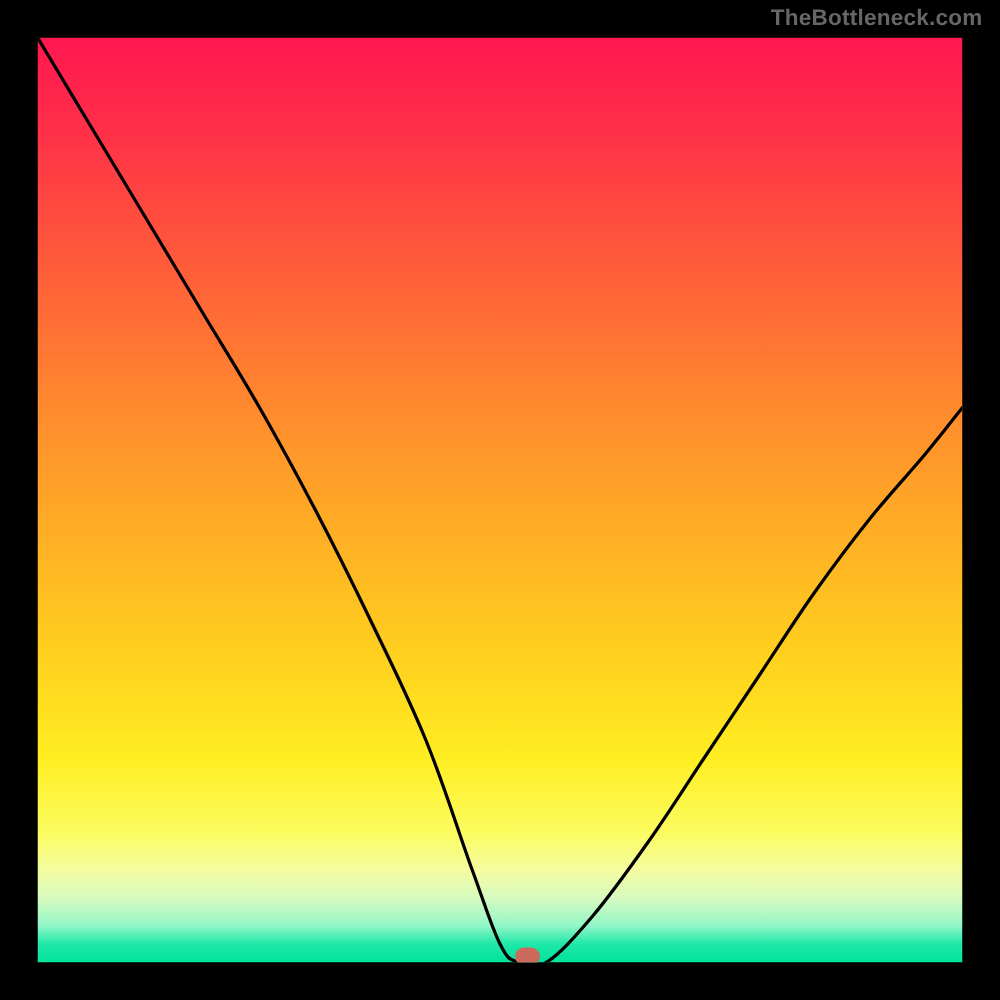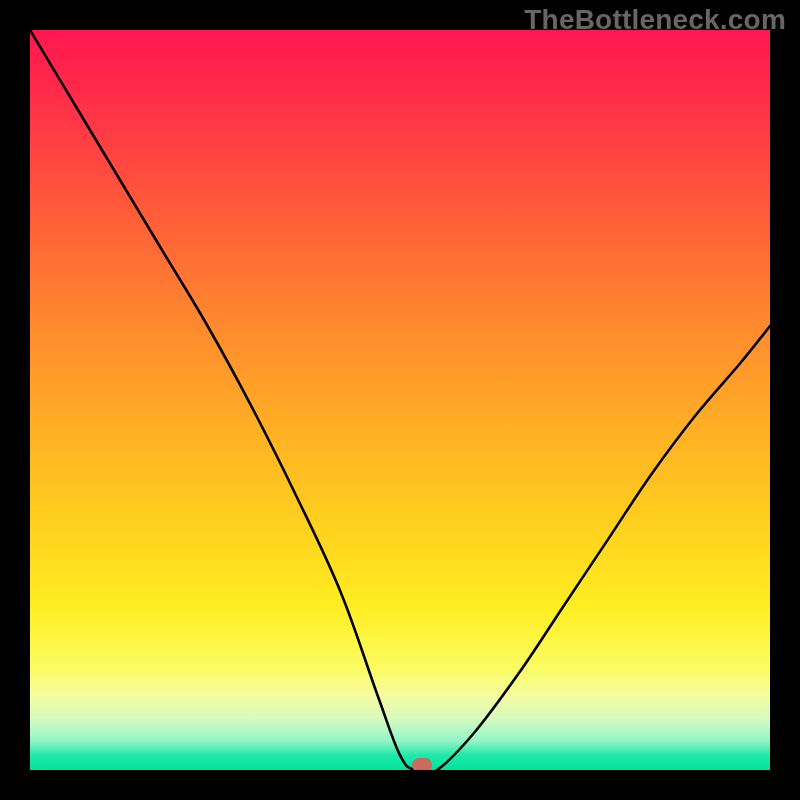--- a/index.html
+++ b/index.html
@@ -15,21 +15,21 @@
     position: relative;
     width: 800px;
     height: 800px;
     background: #000;
   }
   .watermark {
     position: absolute;
     top: 4px;
     right: 14px;
     color: #666;
-    font-size: 28px;
+    font-size: 18px;
     font-weight: 600;
     letter-spacing: 0.2px;
     z-index: 5;
   }
   .plot {
     position: absolute;
     left: 30px;
     top: 30px;
     width: 740px;
     height: 740px;

